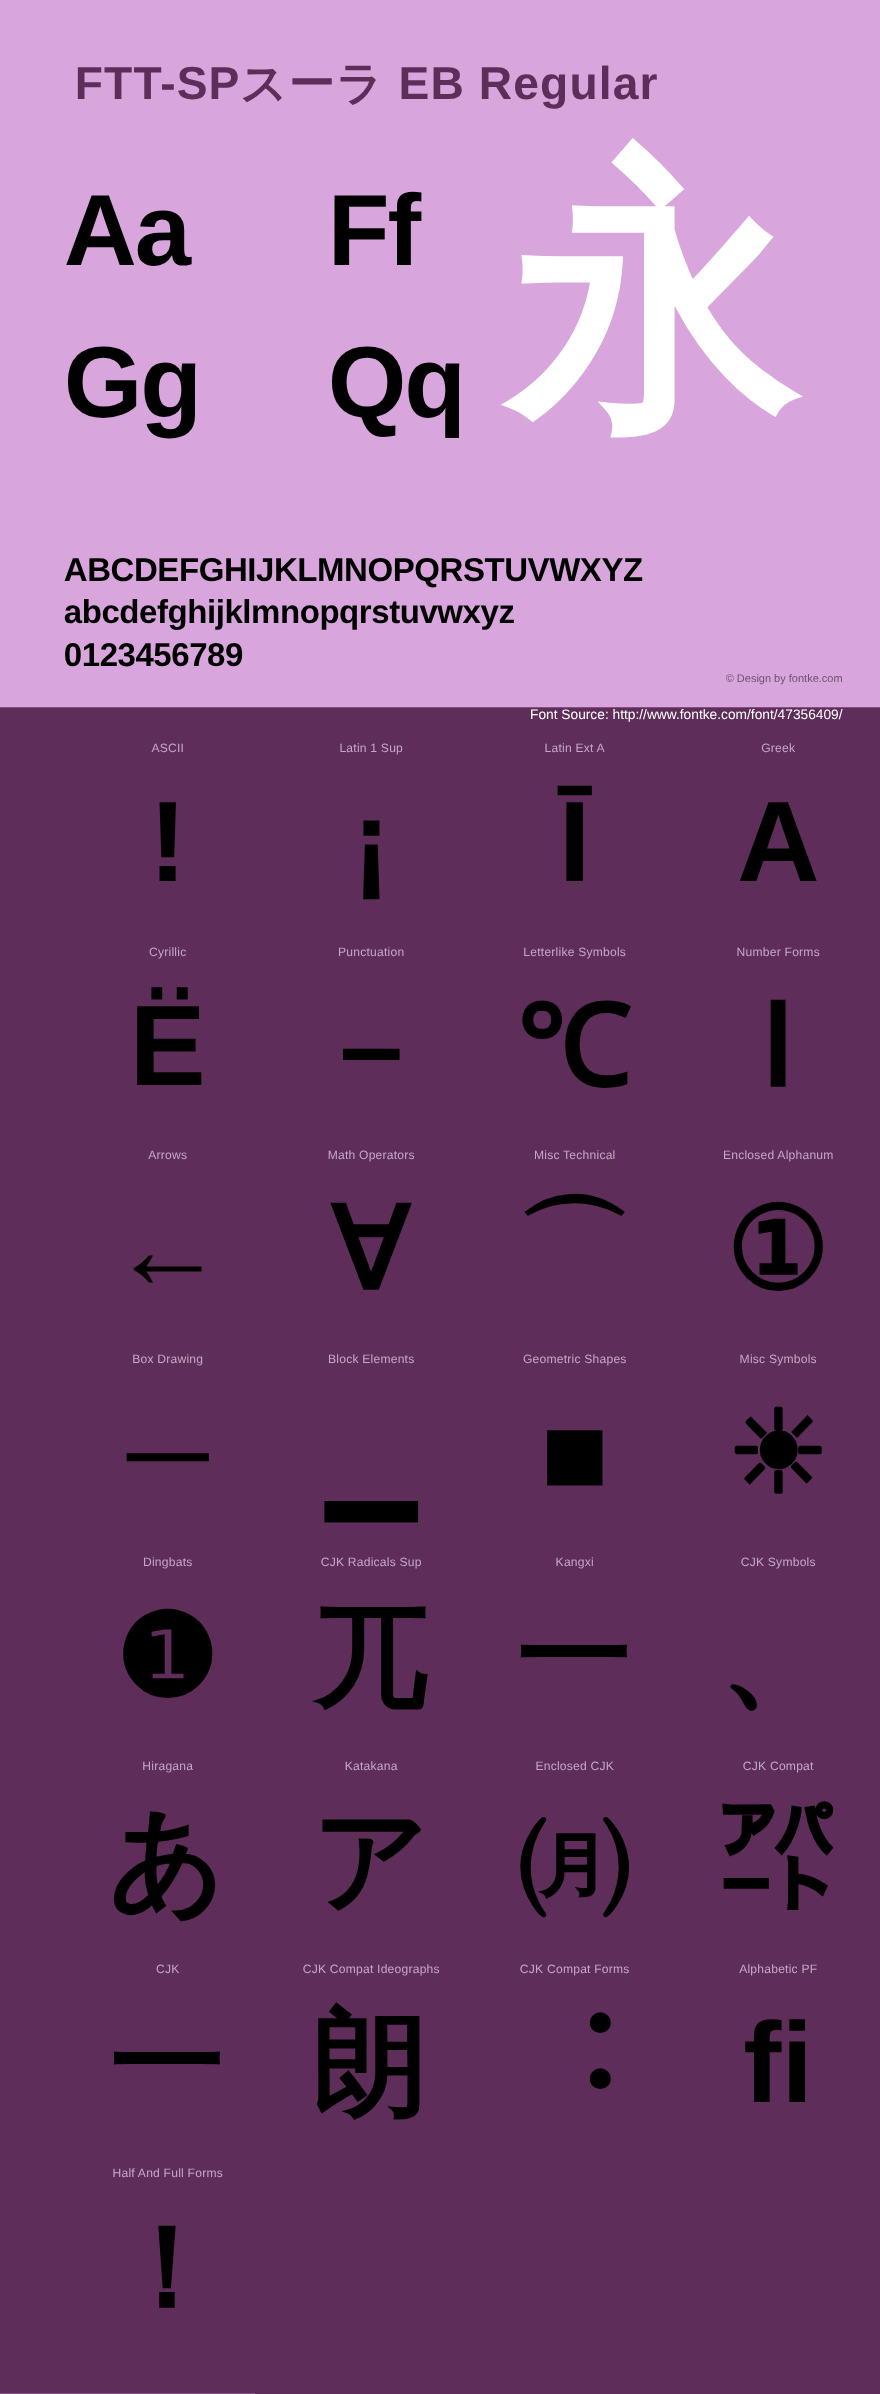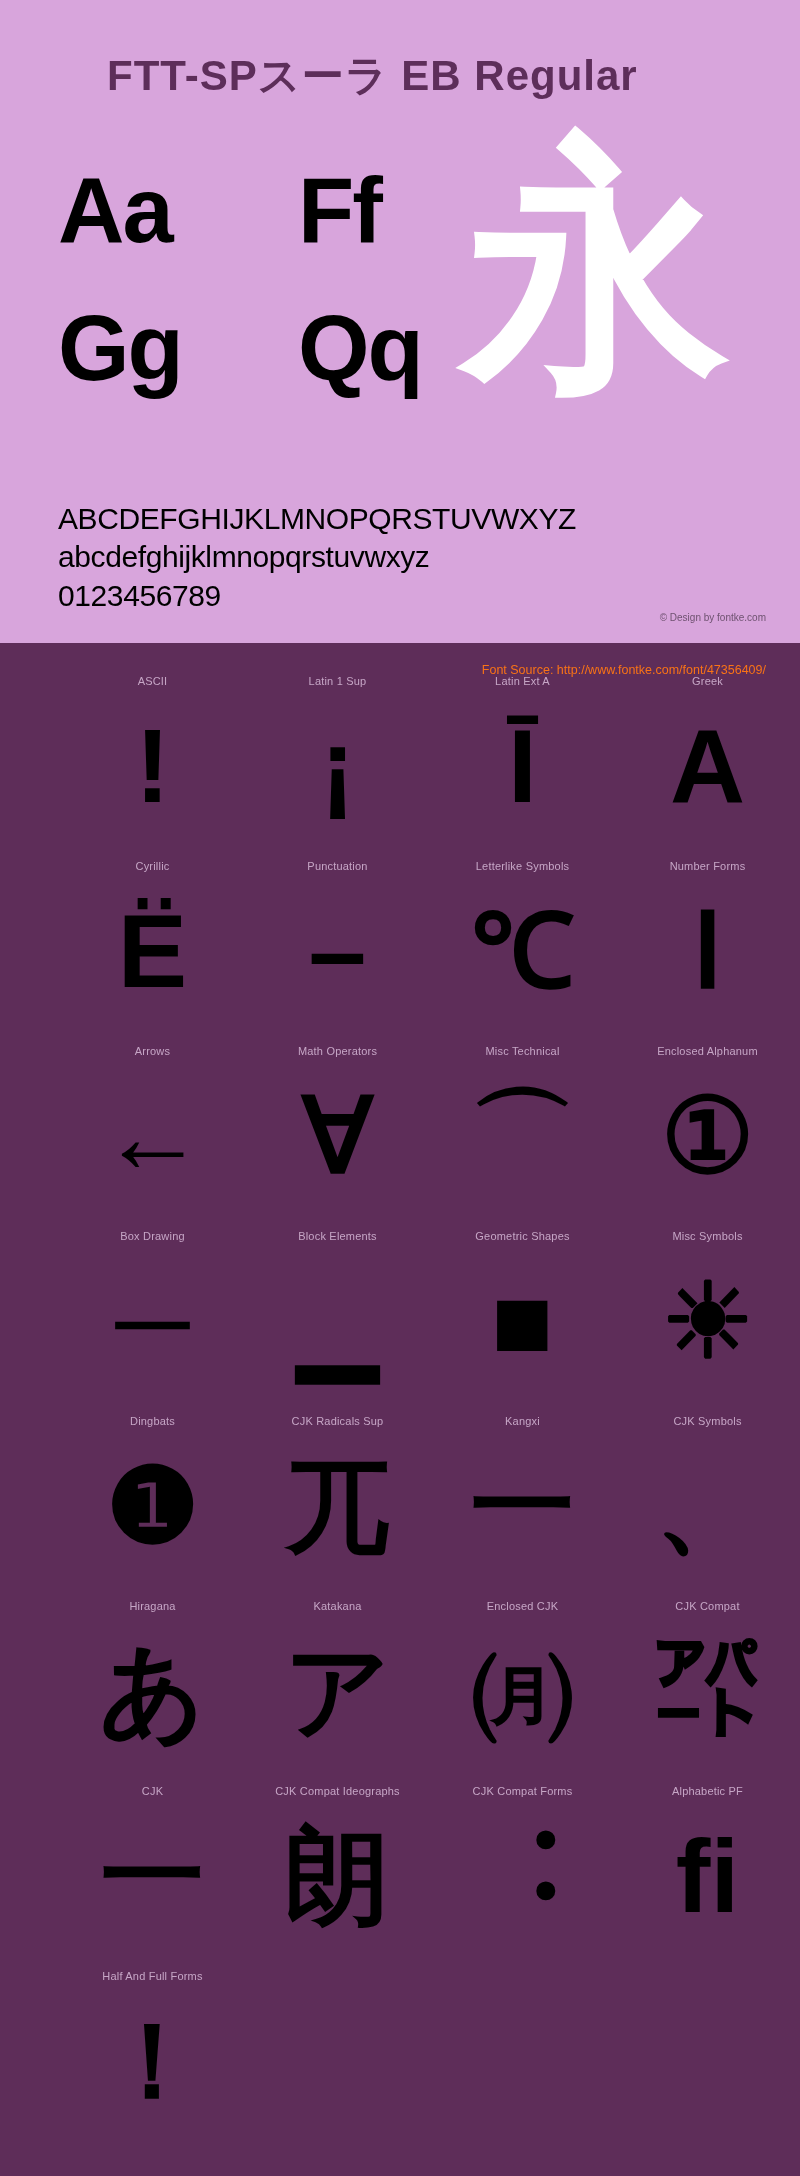--- a/index.html
+++ b/index.html
@@ -68,21 +68,21 @@
   }
 
   #alphabet-block {
     position: absolute;
     left: 58px;
     top: 500px;
     width: 700px;
   }
   .alpha-line {
     font-size: 30px;
-    font-weight: normal;
+    font-weight: bold;
     color: #000000;
     letter-spacing: -0.4px;
     line-height: 1.28;
     white-space: nowrap;
   }
 
   #credit {
     position: absolute;
     right: 34px;
     top: 612px;
@@ -96,23 +96,23 @@
     position: relative;
     width: 800px;
     height: 1533px;
     background: #5e2d59;
     overflow: hidden;
   }
 
   #font-source {
     position: absolute;
     right: 34px;
-    top: 20px;
+    top: 0;
     font-size: 12.5px;
-    color: #f97316;
+    color: #ffffff;
     white-space: nowrap;
   }
 
   #block-grid {
     position: absolute;
     left: 0;
     top: 28px;
     width: 792px;
     display: flex;
     flex-direction: column;
@@ -159,21 +159,21 @@
     display: flex;
     align-items: center;
     justify-content: center;
   }
 </style>
 </head>
 <body style="background: rgb(216, 165, 220);">
 
 <section id="specimen-top" style="background: rgb(216, 165, 220);">
 
-  <h1 id="font-title" style="color: rgb(93, 46, 90); margin-left: 39px;">FTT-SPスーラ EB Regular</h1>
+  <h1 id="font-title" style="color: rgb(93, 46, 90);">FTT-SPスーラ EB Regular</h1>
 
   <div id="bigsample">
     <div class="big-cell bc-aa">Aa</div>
     <div class="big-cell bc-ff">Ff</div>
     <div class="big-cell bc-gg">Gg</div>
     <div class="big-cell bc-qq">Qq</div>
     <div id="cjk-hero" style="color: rgb(255, 255, 255);">永</div>
   </div>
 
   <div id="alphabet-block">

